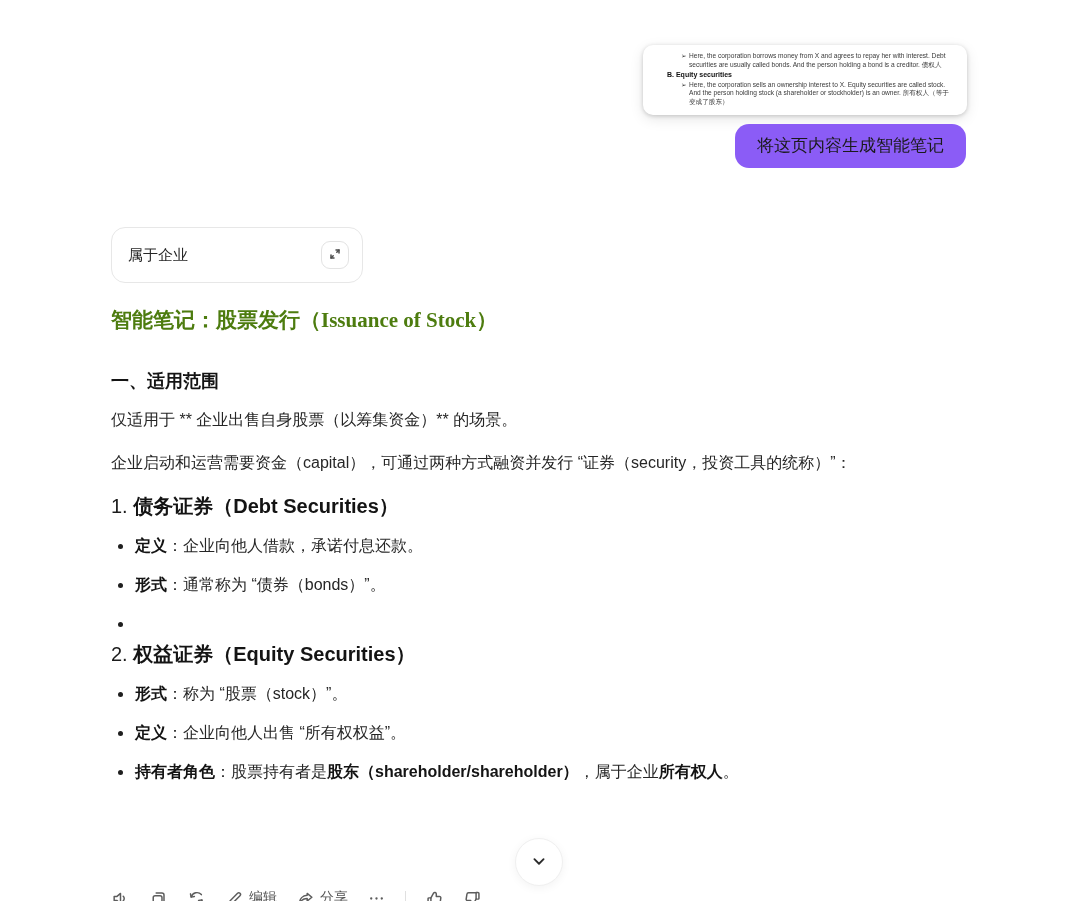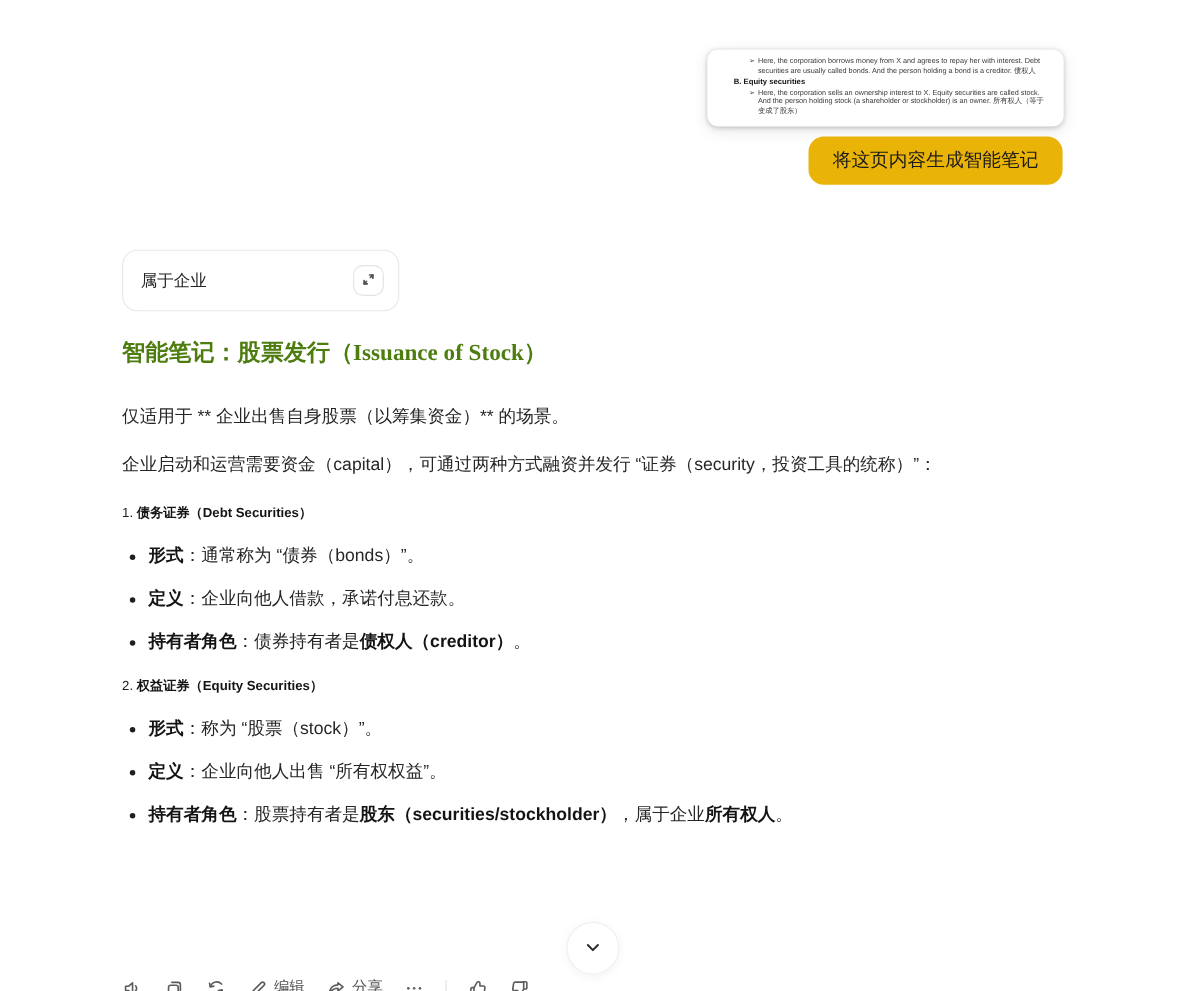--- a/index.html
+++ b/index.html
@@ -16,42 +16,42 @@
     box-shadow:0 1px 4px rgba(0,0,0,.18), 0 4px 14px rgba(0,0,0,.10);
     padding:7px 12px 6px 22px; overflow:hidden; cursor:pointer;
     font-size:6.6px; line-height:1.32; color:#3a3a3a;
   }
   .att-bullet { display:flex; padding-left:16px; }
   .att-marker { flex:0 0 8px; color:#3a3a3a; }
   .att-heading { font-weight:700; color:#111; margin:1px 0 1px 2px; font-size:7px; }
   
   .user-bubble {
     position:absolute; top:124px; right:114px;
-    background:#eab308; border-radius:14px;
+    background:#8b5cf6; border-radius:14px;
     padding:11px 22px; font-size:17px; line-height:22px; color:#1a1a1a;
   }
   
   .thinking-panel {
     position:absolute; left:111px; top:227px; width:252px; height:56px;
     border:1px solid #e7e7e7; border-radius:14px; background:#fff;
     display:flex; align-items:center; justify-content:space-between;
     padding:0 13px 0 16px; cursor:pointer;
   }
   .thinking-label { font-size:15px; color:#262626; }
   .expand-btn {
     width:28px; height:28px; border:1px solid #e3e3e3; border-radius:9px;
     background:#fff; display:flex; align-items:center; justify-content:center;
     cursor:pointer; color:#4d4d4d;
   }
   
   .note { position:absolute; left:111px; top:306px; width:860px; }
   .note h1 { font-size:21px; line-height:28px; font-weight:700; color:#4d7c0f; margin:0 0 34px;font-family:Liberation Serif, serif; }
   .note h2 { font-size:18px; line-height:26px; font-weight:700; color:#141414; margin:0 0 14px; }
   .note p  { font-size:16px; line-height:24px; color:#262626; margin:4px 0 19px; }
-  .note .h3 { font-size:12px; line-height:24px; color:#1c1c1c; margin:0 0 16px; }
+  .note .h3 { font-size:20px; line-height:24px; color:#1c1c1c; margin:0 0 16px; }
   .note .b { font-weight:700; color:#141414; }
   .li { display:flex; font-size:16px; line-height:24px; color:#262626; margin:0 0 15px; }
   .li .dot { flex:0 0 5px; width:5px; height:5px; border-radius:50%; background:#1f1f1f; margin:10px 12px 0 7px; }
   
   .toolbar {
     position:absolute; left:111px; top:886px; height:24px;
     display:flex; align-items:center; gap:19px; color:#5c5c5c;
   }
   .tb-btn { display:flex; align-items:center; gap:5px; background:none; border:none;
     color:#5c5c5c; cursor:pointer; padding:0; }
@@ -94,56 +94,56 @@
         <polyline points="6,11 3,11 3,8"></polyline>
         <line x1="3" y1="11" x2="5.2" y2="8.8"></line>
       </svg>
     </span>
   </button>
 </div>
 
 <div class="note">
   <h1>智能笔记：股票发行（Issuance of Stock）</h1>
 
+  <h2>一、适用范围</h2>
   <p>仅适用于 ** 企业出售自身股票（以筹集资金）** 的场景。</p>
 
   <p>企业启动和运营需要资金（capital），可通过两种方式融资并发行 “证券（security，投资工具的统称）”：</p>
 
   <div class="h3">
     <span>1. </span><span class="b">债务证券（Debt Securities）</span>
   </div>
 
   <div class="li">
     <span class="dot"></span>
+    <span><span class="b">定义</span><span>：企业向他人借款，承诺付息还款。</span></span>
+  </div>
+  <div class="li">
+    <span class="dot"></span>
     <span><span class="b">形式</span><span>：通常称为 “债券（bonds）”。</span></span>
   </div>
   <div class="li">
     <span class="dot"></span>
-    <span><span class="b">定义</span><span>：企业向他人借款，承诺付息还款。</span></span>
-  </div>
-  <div class="li">
-    <span class="dot"></span>
-    <span><span class="b">持有者角色</span><span>：债券持有者是</span><span class="b">债权人（creditor）</span><span>。</span></span>
   </div>
 
   <div class="h3">
     <span>2. </span><span class="b">权益证券（Equity Securities）</span>
   </div>
 
   <div class="li">
     <span class="dot"></span>
     <span><span class="b">形式</span><span>：称为 “股票（stock）”。</span></span>
   </div>
   <div class="li">
     <span class="dot"></span>
     <span><span class="b">定义</span><span>：企业向他人出售 “所有权权益”。</span></span>
   </div>
   <div class="li">
     <span class="dot"></span>
-    <span><span class="b">持有者角色</span><span>：股票持有者是</span><span class="b">股东（securities/stockholder）</span><span>，属于企业</span><span class="b">所有权人</span><span>。</span></span>
+    <span><span class="b">持有者角色</span><span>：股票持有者是</span><span class="b">股东（shareholder/shareholder）</span><span>，属于企业</span><span class="b">所有权人</span><span>。</span></span>
   </div>
 </div>
 
 <div class="toolbar">
   <button class="tb-btn">
     <span>
       <svg width="19" height="19" viewBox="0 0 18 18" fill="none" stroke="currentColor" stroke-width="1.4" stroke-linecap="round" stroke-linejoin="round">
         <path d="M3 7.2v3.6h2.4L9 13.8V4.2L5.4 7.2H3z"></path>
         <path d="M11.6 6.8a3.1 3.1 0 0 1 0 4.4"></path>
       </svg>

